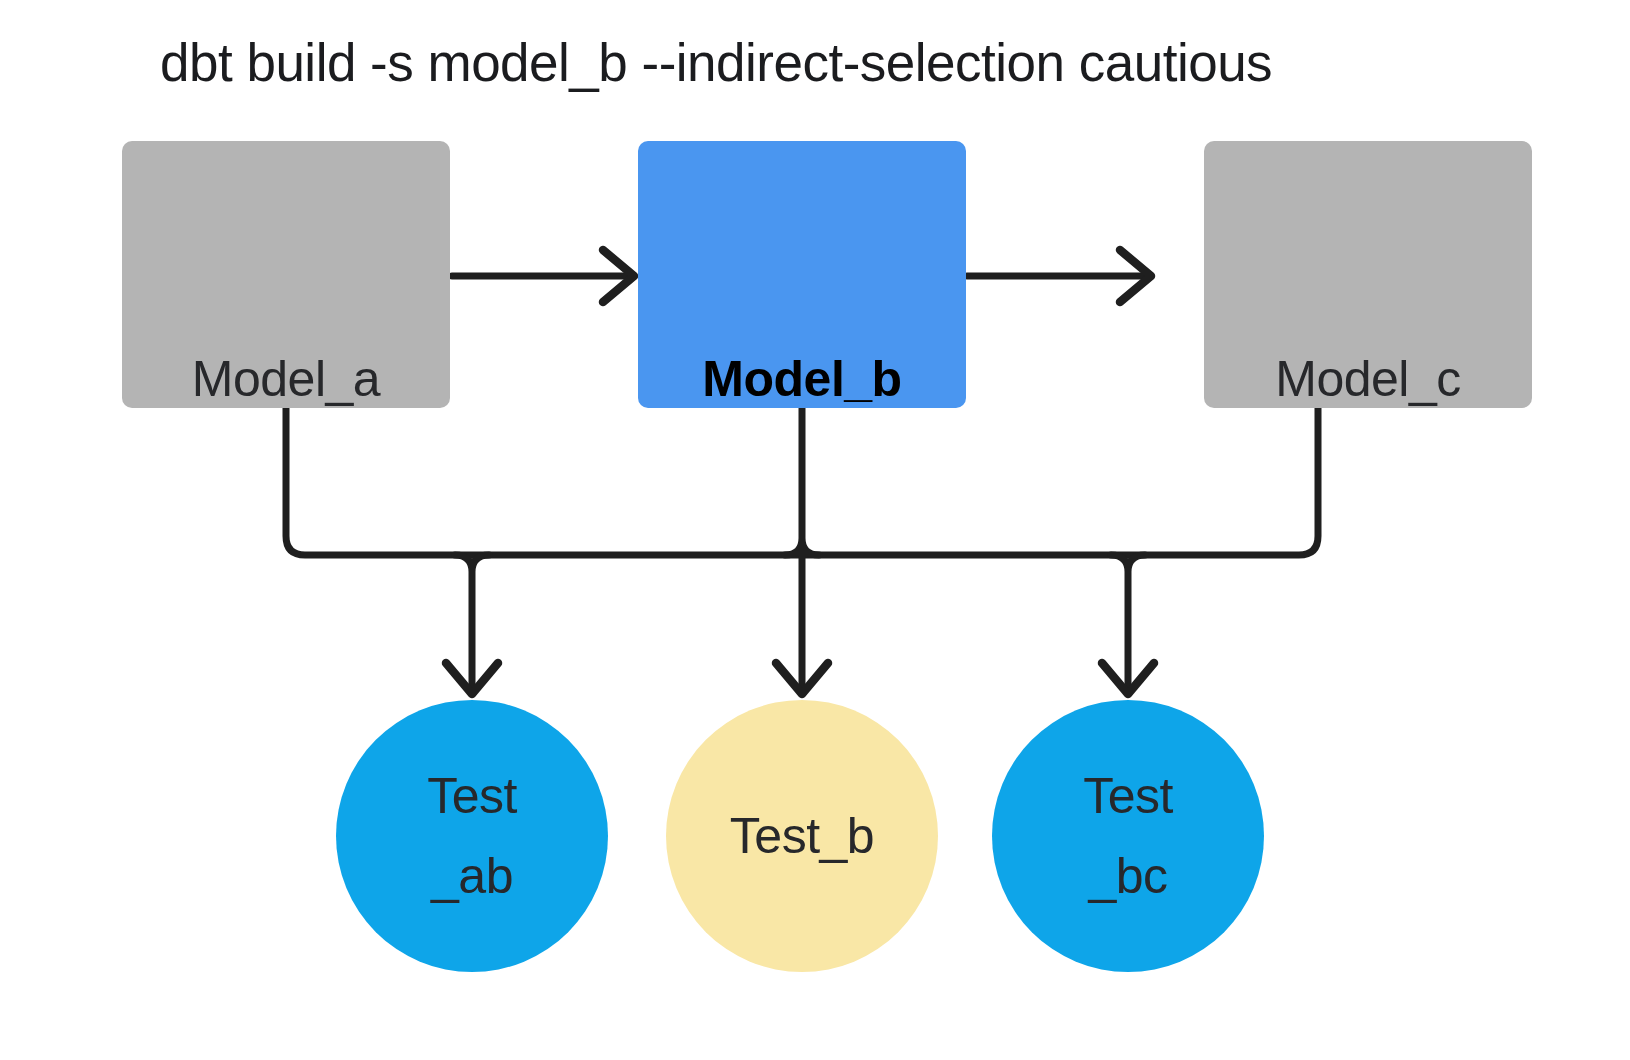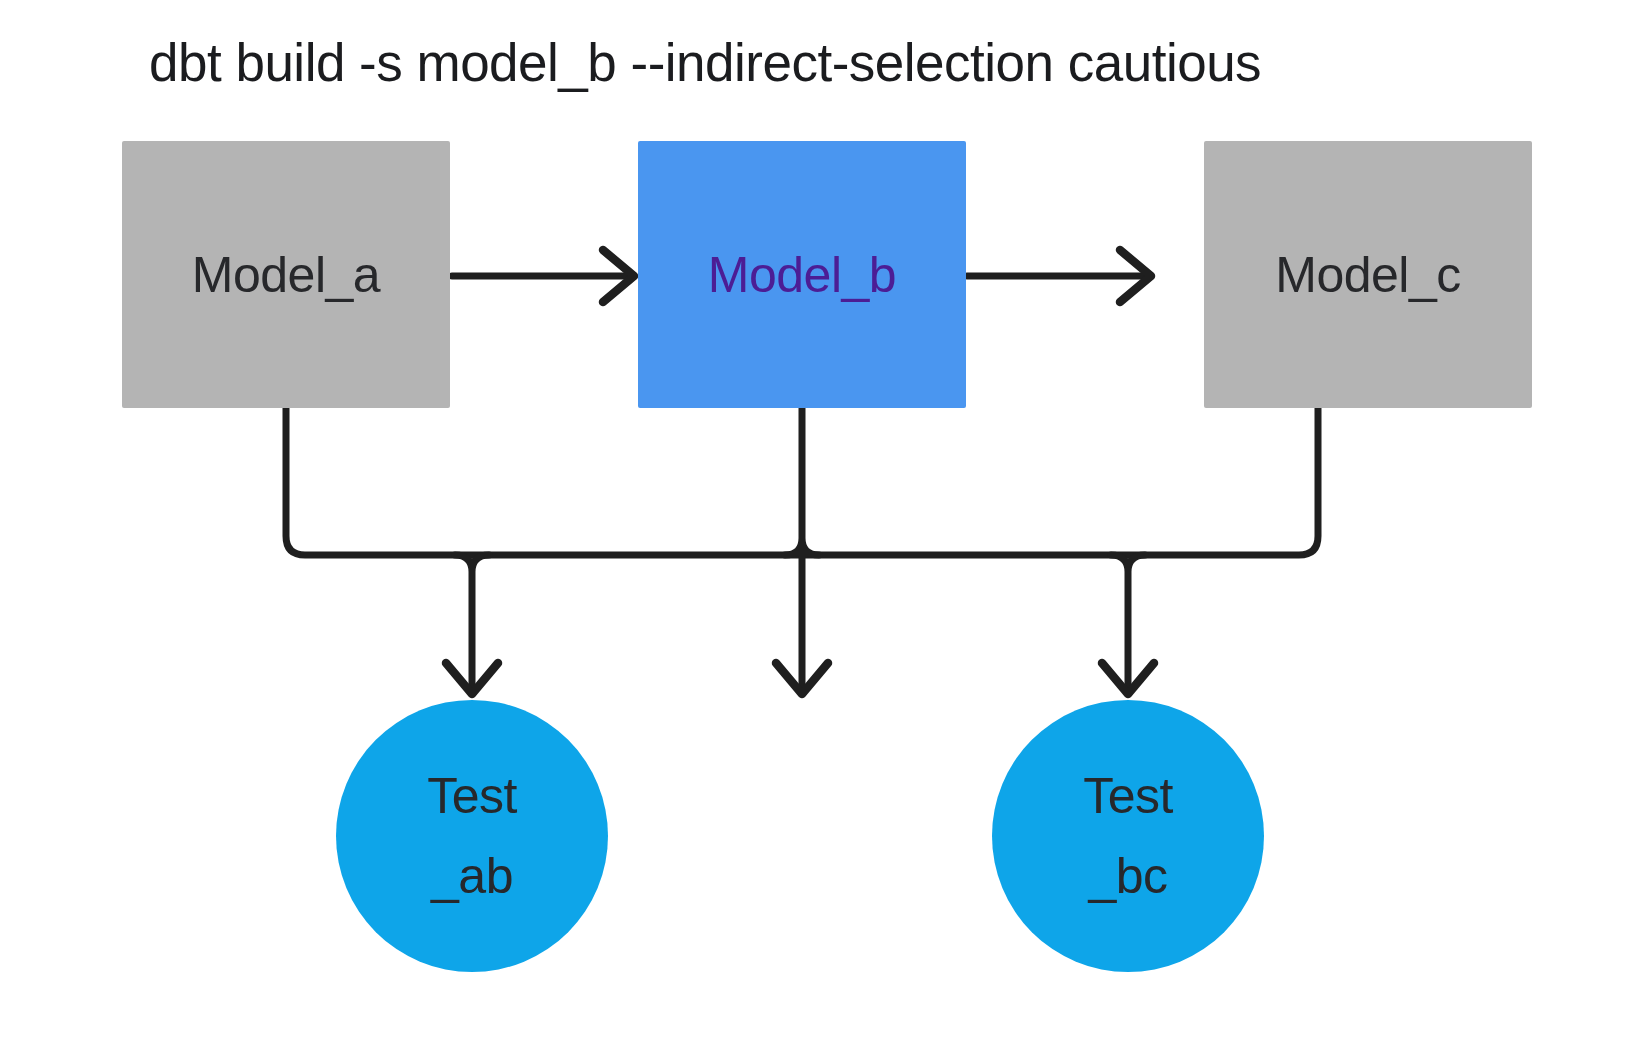--- a/index.html
+++ b/index.html
@@ -10,21 +10,21 @@
   #canvas {
     position: relative;
     width: 1630px;
     height: 1060px;
     background: #ffffff;
     overflow: hidden;
     font-family: "Liberation Sans", "DejaVu Sans", sans-serif;
   }
   .title {
     position: absolute;
-    left: 149px;
+    left: 160px;
     top: 33px;
     font-size: 53px;
     line-height: 1.15;
     font-weight: 400;
     color: #1b1c1f;
     letter-spacing: -0.5px;
     white-space: nowrap;
   }
   .edges-svg {
     position: absolute;
@@ -40,26 +40,28 @@
     justify-content: center;
     text-align: center;
     font-size: 50px;
     color: #27282b;
     letter-spacing: -0.5px;
   }
   .model {
     width: 328px;
     height: 267px;
     top: 141px;
-    border-radius: 2px;
+    border-radius: 10px;
     background: #b4b4b4;
+    align-items: flex-end;
   }
   .model.selected {
     background: #4a96f0;
-    color: #4c1d95;
+    color: #000000;
+    font-weight: bold;
   }
   .test {
     width: 272px;
     height: 272px;
     top: 700px;
     border-radius: 50%;
     background: #0ea5e9;
     flex-direction: column;
     line-height: 80px;
   }
@@ -124,19 +126,22 @@
 
   <div id="model-c" class="node model">
     <span>Model_c</span>
   </div>
 
   <div id="test-ab" class="node test">
     <span>Test</span>
     <span>_ab</span>
   </div>
 
+  <div id="test-b" class="node test selected">
+    <span>Test_b</span>
+  </div>
 
   <div id="test-bc" class="node test">
     <span>Test</span>
     <span>_bc</span>
   </div>
 
 </div>
 
 </body></html>

